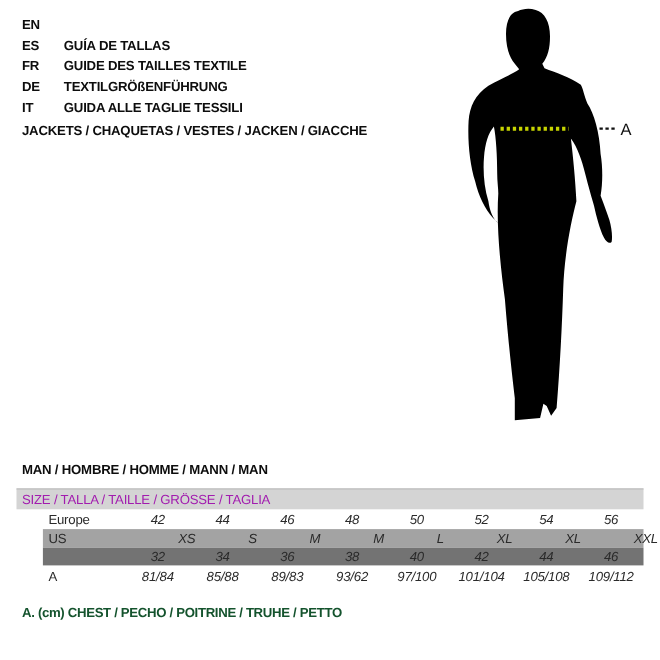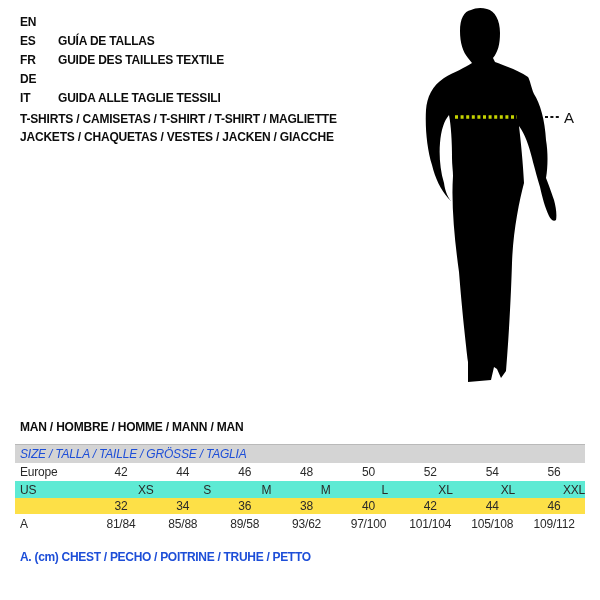--- a/index.html
+++ b/index.html
@@ -78,45 +78,45 @@
     font-size: 12px;
     letter-spacing: -0.2px;
     color: #2a2a2a;
   }
   .table-header {
     height: 19px;
     line-height: 19px;
     background: #d4d4d4;
     border-top: 1px solid #b9b9b9;
     padding-left: 5px;
-    color: #1d4ed8;
-    white-space: nowrap;
-    font-style: italic;
+    color: #a21caf;
+    white-space: nowrap;
   }
   .table-row {
     display: grid;
     grid-template-columns: 75px repeat(8, 1fr);
     align-items: center;
+    margin-left: 24px;
   }
   .row-europe { height: 18px; }
-  .row-us     { height: 17px; background: #5eead4; gap: 48px; }
-  .row-alt    { height: 16px; background: #fde047; }
+  .row-us     { height: 17px; background: #a3a3a3; gap: 48px; }
+  .row-alt    { height: 16px; background: #737373; }
   .row-a      { height: 19px; }
   .cell-label { text-align: left; padding-left: 5px; }
-  .cell-value { text-align: center; }
+  .cell-value { text-align: center; font-style: italic; }
 
   
   .footnote {
     position: absolute;
     top: 550px;
     left: 20px;
     font-size: 12px;
     font-weight: bold;
     letter-spacing: -0.3px;
-    color: #1d4ed8;
+    color: #14532d;
     white-space: nowrap;
   }
 </style>
 </head>
 <body>
 
 <div class="page">
 
   <div class="lang-list">
     <div class="lang-row">
@@ -125,29 +125,29 @@
     <div class="lang-row">
       <span class="lang-code">ES</span>
       <span class="lang-label">GUÍA DE TALLAS</span>
     </div>
     <div class="lang-row">
       <span class="lang-code">FR</span>
       <span class="lang-label">GUIDE DES TAILLES TEXTILE</span>
     </div>
     <div class="lang-row">
       <span class="lang-code">DE</span>
+      <span class="lang-label">TEXTILGRÖßENFÜHRUNG</span>
     </div>
     <div class="lang-row">
       <span class="lang-code">IT</span>
       <span class="lang-label">GUIDA ALLE TAGLIE TESSILI</span>
     </div>
   </div>
 
   <div class="categories">
-    <div class="category-line">T-SHIRTS / CAMISETAS / T-SHIRT / T-SHIRT / MAGLIETTE</div>
     <div class="category-line">JACKETS / CHAQUETAS / VESTES / JACKEN / GIACCHE</div>
   </div>
 
   <div class="figure-wrap">
     <svg width="180" height="395" viewBox="0 0 180 395">
       <path fill="#000000" d="
         M 71 10
         C 64 11 60 19 60 31
         C 60 43 63 52 68 58
         L 72 63
@@ -231,21 +231,21 @@
       <span class="cell-value">40</span>
       <span class="cell-value">42</span>
       <span class="cell-value">44</span>
       <span class="cell-value">46</span>
     </div>
 
     <div class="table-row row-a">
       <span class="cell-label">A</span>
       <span class="cell-value">81/84</span>
       <span class="cell-value">85/88</span>
-      <span class="cell-value">89/58</span>
+      <span class="cell-value">89/83</span>
       <span class="cell-value">93/62</span>
       <span class="cell-value">97/100</span>
       <span class="cell-value">101/104</span>
       <span class="cell-value">105/108</span>
       <span class="cell-value">109/112</span>
     </div>
   </div>
 
   <div class="footnote">A. (cm) CHEST / PECHO / POITRINE / TRUHE / PETTO</div>
 

